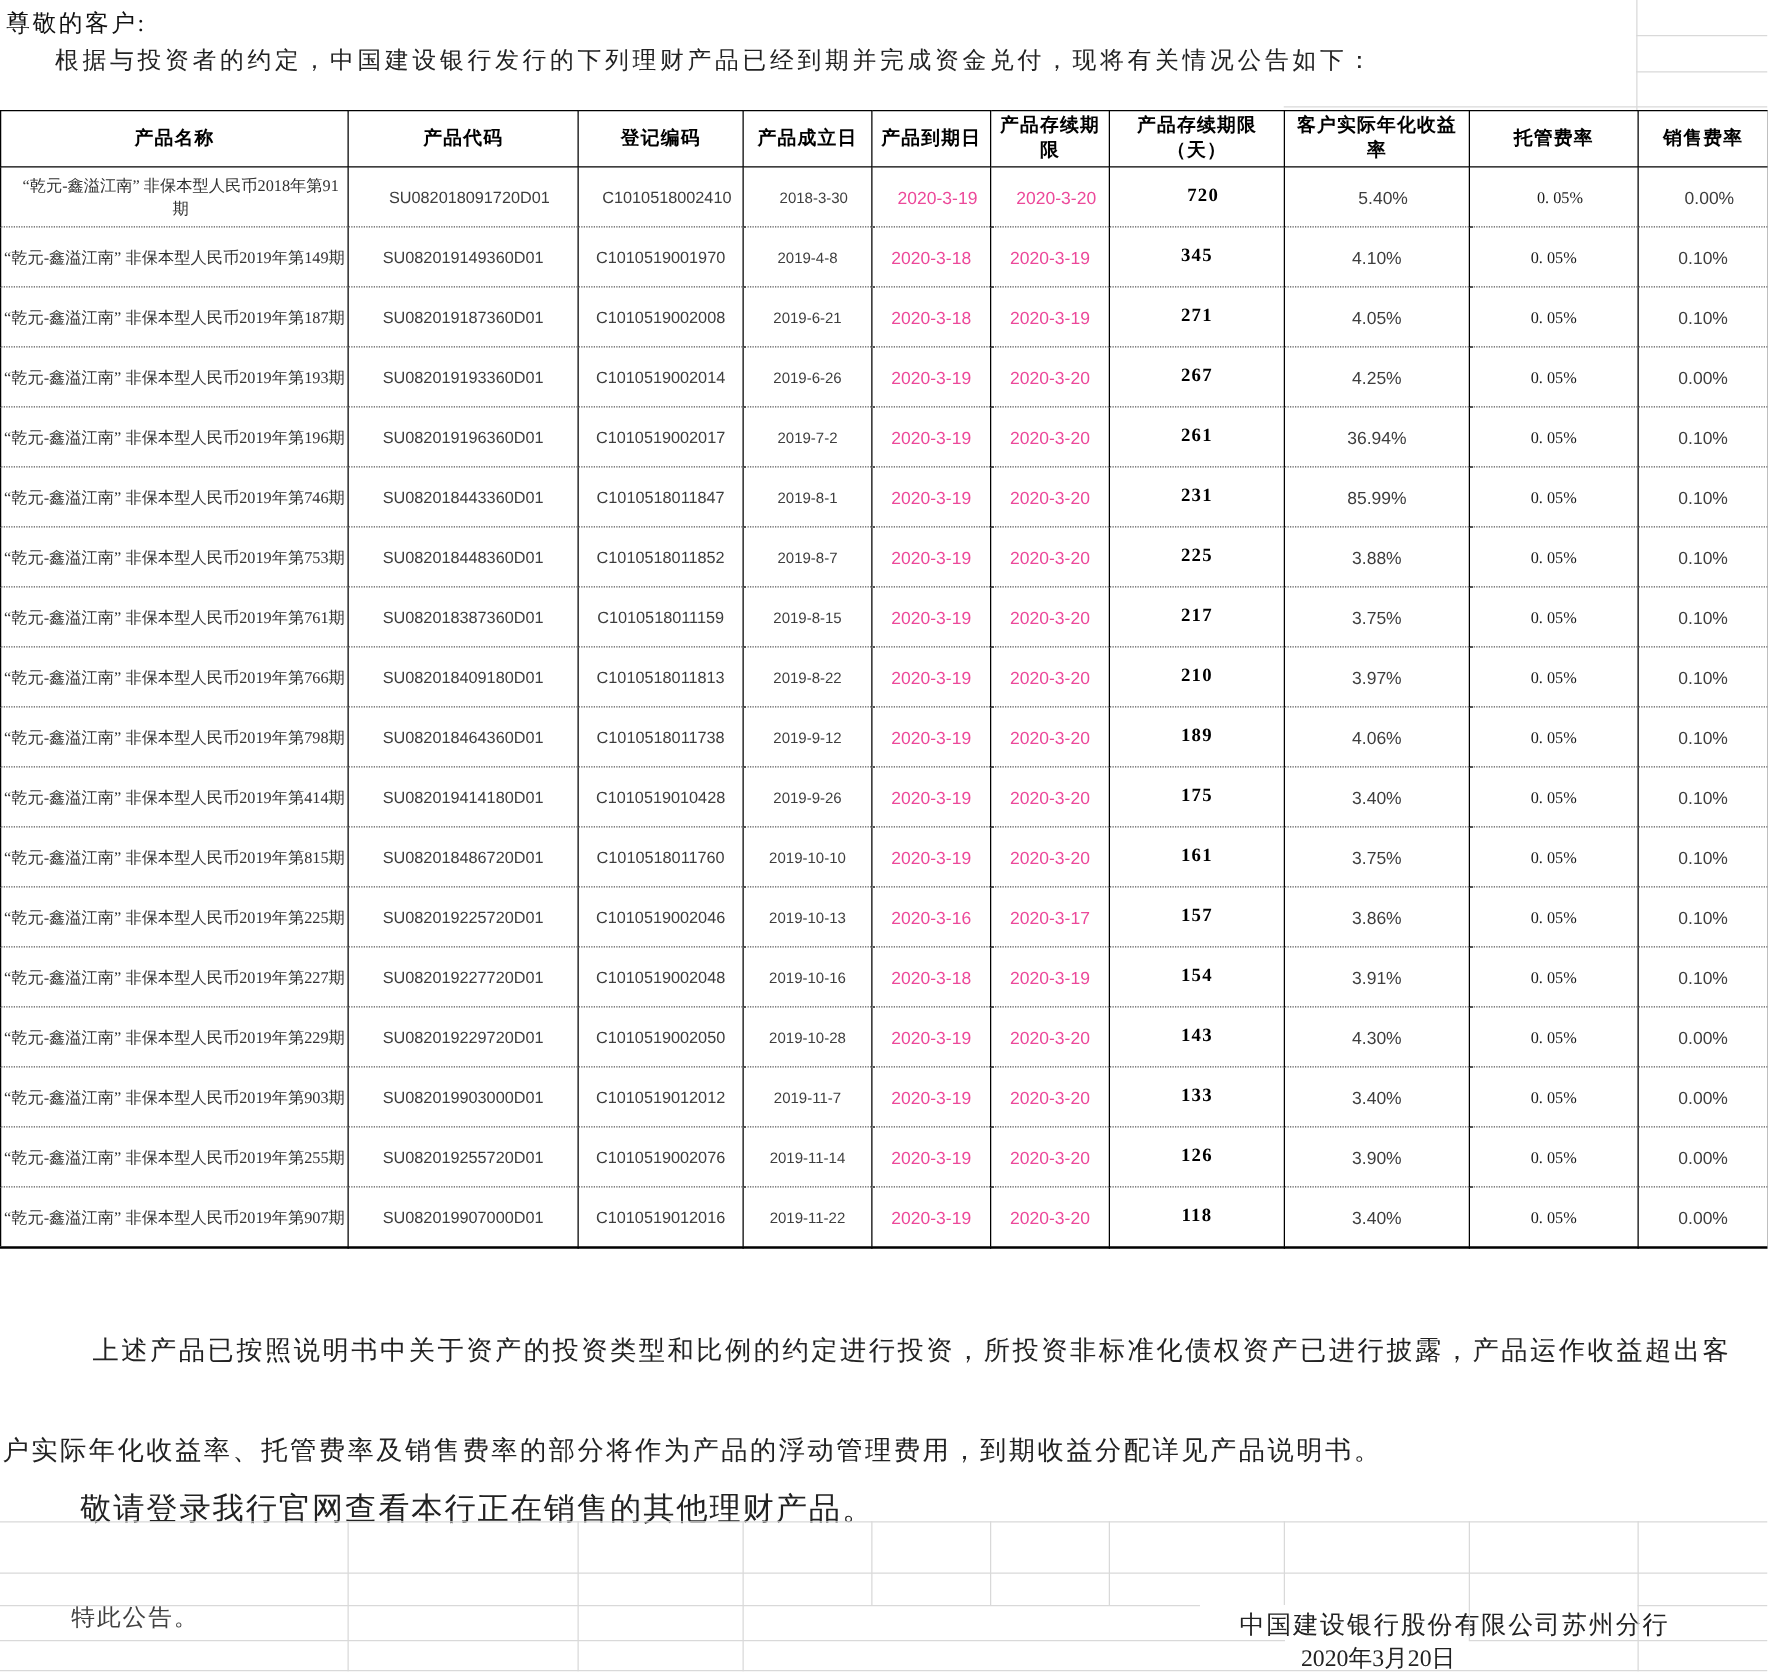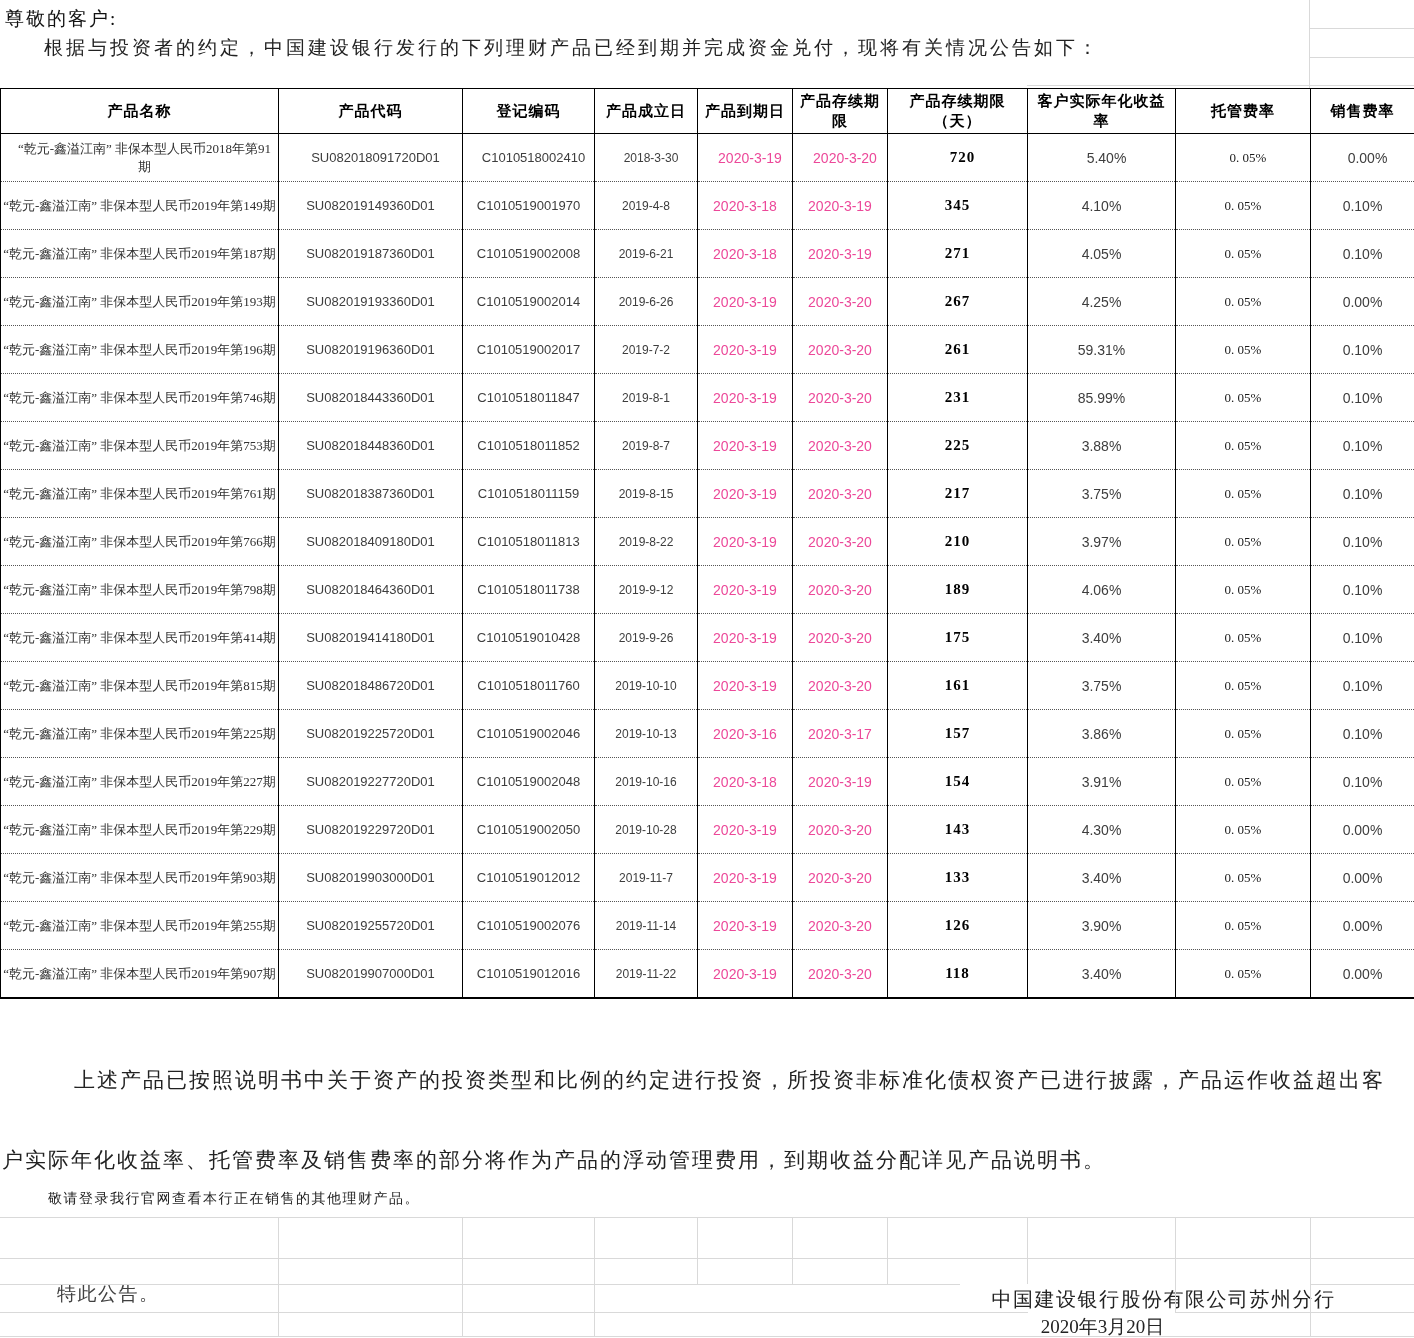--- a/index.html
+++ b/index.html
@@ -35,21 +35,21 @@
   .col-reg    {font-family:"Liberation Sans","DejaVu Sans",sans-serif;font-size:13px;color:#3d3d3d;}
   .col-sdate  {font-family:"Liberation Sans","DejaVu Sans",sans-serif;font-size:12px;color:#3d3d3d;}
   .col-bdate  {font-family:"Liberation Sans","DejaVu Sans",sans-serif;font-size:14px;color:#ec4899;}
   .col-days   {font-family:"Liberation Serif","DejaVu Serif",serif;font-size:15px;font-weight:bold;letter-spacing:1px;color:#000;}
   .col-yield  {font-family:"Liberation Sans","DejaVu Sans",sans-serif;font-size:14px;color:#3d3d3d;}
   .col-custody{font-family:"Liberation Serif","DejaVu Serif",serif;font-size:13px;color:#1a1a1a;}
   .col-sales  {font-family:"Liberation Sans","DejaVu Sans",sans-serif;font-size:14px;color:#3d3d3d;}
   
   .closing1{left:74px;top:1066px;font-size:21px;letter-spacing:2px;color:#222;white-space:nowrap;}
   .closing2{left:2px;top:1146px;font-size:21px;letter-spacing:2px;color:#222;white-space:nowrap;}
-  .notice  {left:48px;top:1190px;font-size:14px;letter-spacing:1.5px;color:#222;white-space:nowrap;}
+  .notice  {left:64px;top:1190px;font-size:25px;letter-spacing:1.5px;color:#222;white-space:nowrap;}
   .announce{left:57px;top:1233px;font-size:19px;letter-spacing:1.5px;color:#404040;white-space:nowrap;margin-top:48px;}
   .signature{left:965px;top:1286px;width:347px;text-align:center;font-size:20px;letter-spacing:1.5px;color:#222;white-space:nowrap;margin-left:25px;}
   .docdate {left:1030px;top:1314px;width:145px;text-align:center;font-size:19px;color:#222;white-space:nowrap;}
   
   .gl{position:absolute;background:#d9d9d9;}
 </style>
 </head>
 <body>
 
 <div class="abs greeting">尊敬的客户:</div>
@@ -134,21 +134,21 @@
         <td class="col-sales">0.00%</td>
       </tr>
       <tr>
         <td class="col-name">“乾元-鑫溢江南” 非保本型人民币2019年第196期</td>
         <td class="col-code">SU082019196360D01</td>
         <td class="col-reg">C1010519002017</td>
         <td class="col-sdate">2019-7-2</td>
         <td class="col-bdate">2020-3-19</td>
         <td class="col-bdate">2020-3-20</td>
         <td class="col-days">261</td>
-        <td class="col-yield">59.31%</td>
+        <td class="col-yield">36.94%</td>
         <td class="col-custody">0. 05%</td>
         <td class="col-sales">0.10%</td>
       </tr>
       <tr>
         <td class="col-name">“乾元-鑫溢江南” 非保本型人民币2019年第746期</td>
         <td class="col-code">SU082018443360D01</td>
         <td class="col-reg">C1010518011847</td>
         <td class="col-sdate">2019-8-1</td>
         <td class="col-bdate">2020-3-19</td>
         <td class="col-bdate">2020-3-20</td>

